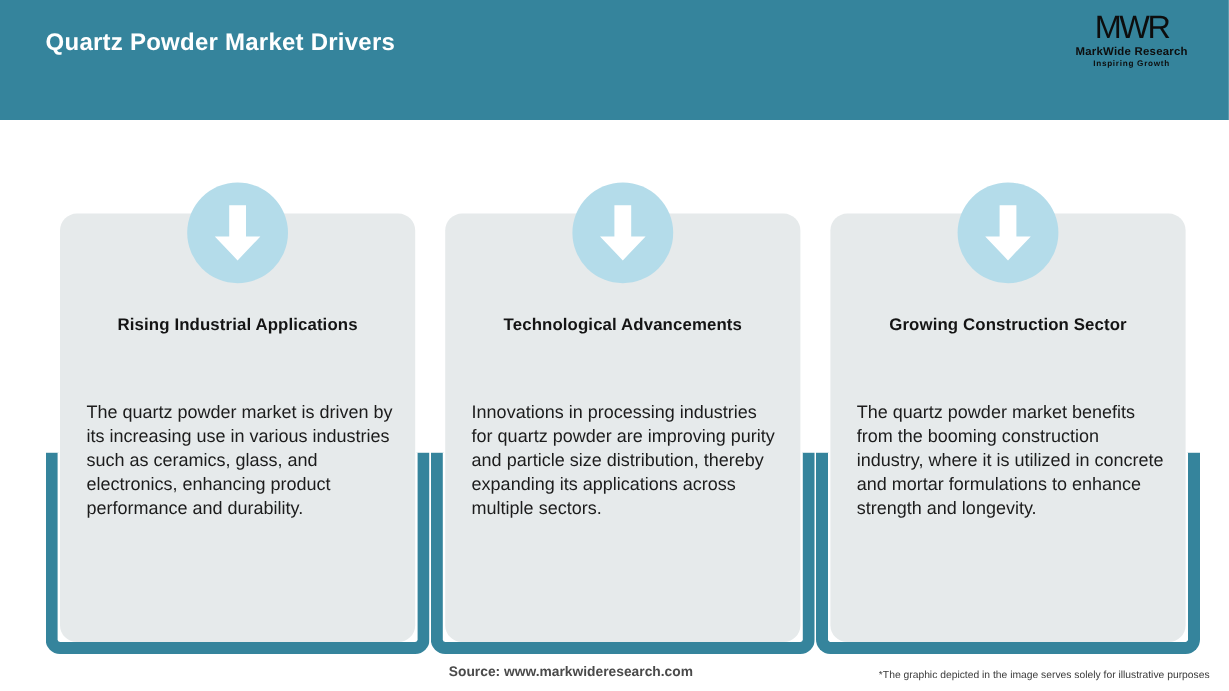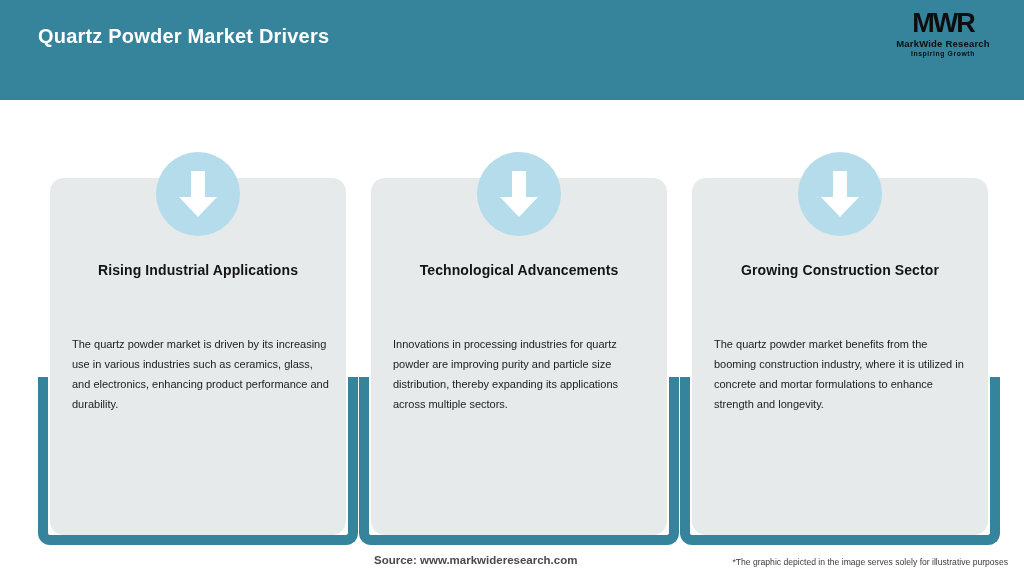--- a/index.html
+++ b/index.html
@@ -28,21 +28,21 @@
     letter-spacing:0.2px;
   }
   .logo {
     position:absolute;
     right:22px; top:8px;
     width:118px; height:56px;
     text-align:center;
   }
   .logo-mark {
     font-size:27px;
-    font-weight:bold;
+    font-weight:normal;
     color:#0d0d0d;
     letter-spacing:-2px;
     line-height:30px;
     font-family:"Liberation Sans", sans-serif;
   }
   .logo-name {
     font-size:9.5px;
     font-weight:bold;
     color:#0d0d0d;
     line-height:11px;
@@ -114,21 +114,21 @@
     font-size:14px;
     font-weight:bold;
     color:#141414;
     letter-spacing:0.1px;
   }
   .card-body {
     position:absolute;
     top:156px;
     left:22px;
     width:258px;
-    font-size:11px;
+    font-size:15px;
     line-height:20px;
     color:#1c1c1c;
     text-align:left;
   }
 
   
   .source {
     position:absolute;
     left:374px; top:554px;
     font-size:11.5px;

